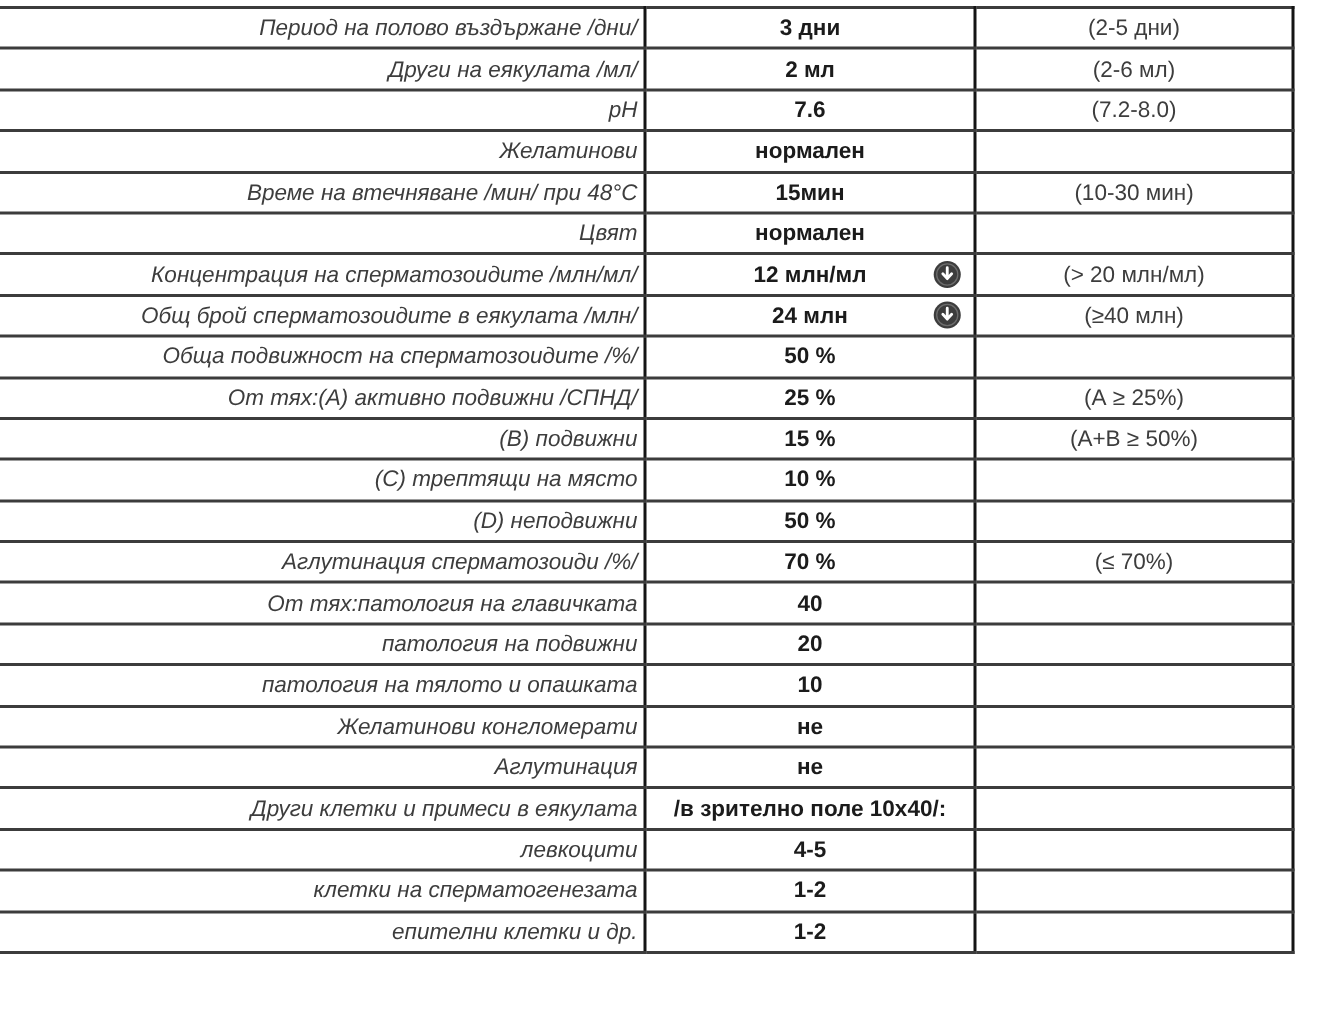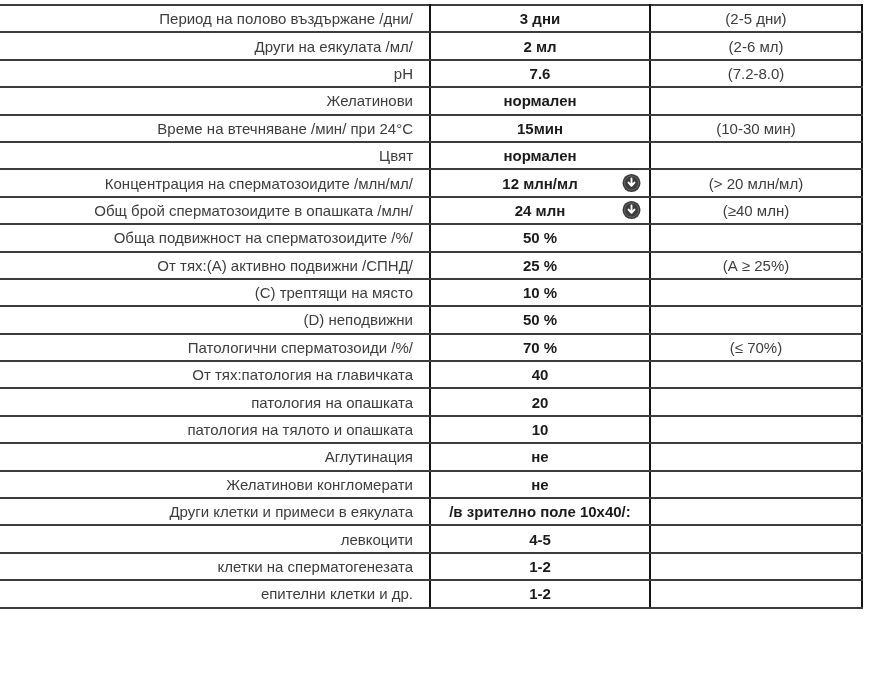--- a/index.html
+++ b/index.html
@@ -27,26 +27,27 @@
   td{
     height:27.4px;
     padding:0;
     font-size:15px;
     vertical-align:middle;
     border-top:2px solid var(--border-dark);
     border-bottom:2px solid var(--border-dark);
   }
   td.label{
     text-align:right;
-    padding-right:16px;
+    padding-right:4px;
     color:var(--label-text);
     border-left:none;
     border-right:2px solid var(--border-black);
     white-space:nowrap;
     overflow:hidden;
+    font-style:italic;
   }
   td.value{
     position:relative;
     text-align:center;
     font-weight:bold;
     color:var(--value-text);
     border-right:2px solid var(--border-black);
     white-space:nowrap;
   }
   td.range{
@@ -100,21 +101,21 @@
   </tr>
       <tr>
     <td class="label">Желатинови</td>
     <td class="value">
       <span>нормален</span>
       
     </td>
     <td class="range"></td>
   </tr>
       <tr>
-    <td class="label">Време на втечняване /мин/ при 24°С</td>
+    <td class="label">Време на втечняване /мин/ при 48°С</td>
     <td class="value">
       <span>15мин</span>
       
     </td>
     <td class="range">(10-30 мин)</td>
   </tr>
       <tr>
     <td class="label">Цвят</td>
     <td class="value">
       <span>нормален</span>
@@ -130,21 +131,21 @@
         <svg viewBox="0 0 20 20" width="19" height="19">
           <circle cx="10" cy="10" r="9.5" fill="var(--icon-bg)"></circle>
           <circle cx="10" cy="10" r="7.4" fill="none" stroke="#6d6d6d" stroke-width="0.9"></circle>
           <path d="M10 5.2 V12 M6.9 9.5 L10 12.9 L13.1 9.5" stroke="var(--icon-glyph)" stroke-width="2" fill="none" stroke-linecap="round" stroke-linejoin="round"></path>
         </svg>
       </span>
     </td>
     <td class="range">(&gt; 20 млн/мл)</td>
   </tr>
       <tr>
-    <td class="label">Общ брой сперматозоидите в опашката /млн/</td>
+    <td class="label">Общ брой сперматозоидите в еякулата /млн/</td>
     <td class="value">
       <span>24 млн</span>
       <span class="flag">
         <svg viewBox="0 0 20 20" width="19" height="19">
           <circle cx="10" cy="10" r="9.5" fill="var(--icon-bg)"></circle>
           <circle cx="10" cy="10" r="7.4" fill="none" stroke="#6d6d6d" stroke-width="0.9"></circle>
           <path d="M10 5.2 V12 M6.9 9.5 L10 12.9 L13.1 9.5" stroke="var(--icon-glyph)" stroke-width="2" fill="none" stroke-linecap="round" stroke-linejoin="round"></path>
         </svg>
       </span>
     </td>
@@ -160,77 +161,85 @@
   </tr>
       <tr>
     <td class="label">От тях:(А) активно подвижни /СПНД/</td>
     <td class="value">
       <span>25 %</span>
       
     </td>
     <td class="range">(А ≥ 25%)</td>
   </tr>
       <tr>
+    <td class="label">(В) подвижни</td>
+    <td class="value">
+      <span>15 %</span>
+      
+    </td>
+    <td class="range">(А+В ≥ 50%)</td>
+  </tr>
+      <tr>
     <td class="label">(С) трептящи на място</td>
     <td class="value">
       <span>10 %</span>
       
     </td>
     <td class="range"></td>
   </tr>
       <tr>
     <td class="label">(D) неподвижни</td>
     <td class="value">
       <span>50 %</span>
       
     </td>
     <td class="range"></td>
   </tr>
       <tr>
-    <td class="label">Патологични сперматозоиди /%/</td>
+    <td class="label">Аглутинация сперматозоиди /%/</td>
     <td class="value">
       <span>70 %</span>
       
     </td>
     <td class="range">(≤ 70%)</td>
   </tr>
       <tr>
     <td class="label">От тях:патология на главичката</td>
     <td class="value">
       <span>40</span>
       
     </td>
     <td class="range"></td>
   </tr>
       <tr>
-    <td class="label">патология на опашката</td>
+    <td class="label">патология на подвижни</td>
     <td class="value">
       <span>20</span>
       
     </td>
     <td class="range"></td>
   </tr>
       <tr>
     <td class="label">патология на тялото и опашката</td>
     <td class="value">
       <span>10</span>
       
     </td>
     <td class="range"></td>
   </tr>
       <tr>
+    <td class="label">Желатинови конгломерати</td>
+    <td class="value">
+      <span>не</span>
+      
+    </td>
+    <td class="range"></td>
+  </tr>
+      <tr>
     <td class="label">Аглутинация</td>
-    <td class="value">
-      <span>не</span>
-      
-    </td>
-    <td class="range"></td>
-  </tr>
-      <tr>
-    <td class="label">Желатинови конгломерати</td>
     <td class="value">
       <span>не</span>
       
     </td>
     <td class="range"></td>
   </tr>
       <tr>
     <td class="label">Други клетки и примеси в еякулата</td>
     <td class="value">
       <span>/в зрително поле 10х40/:</span>

